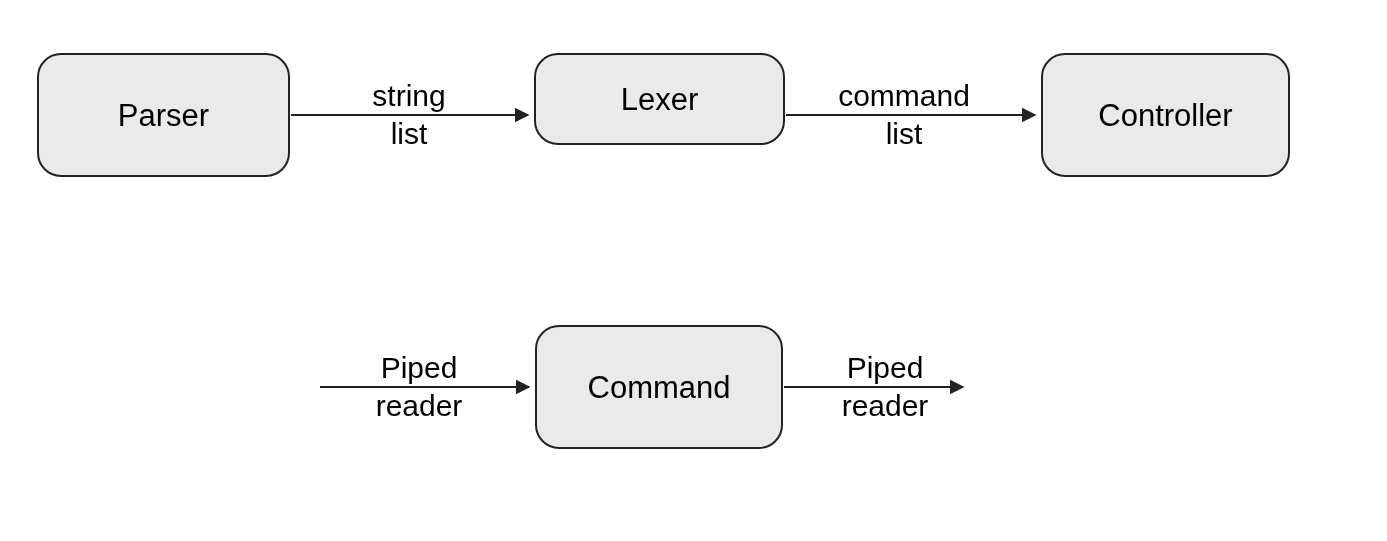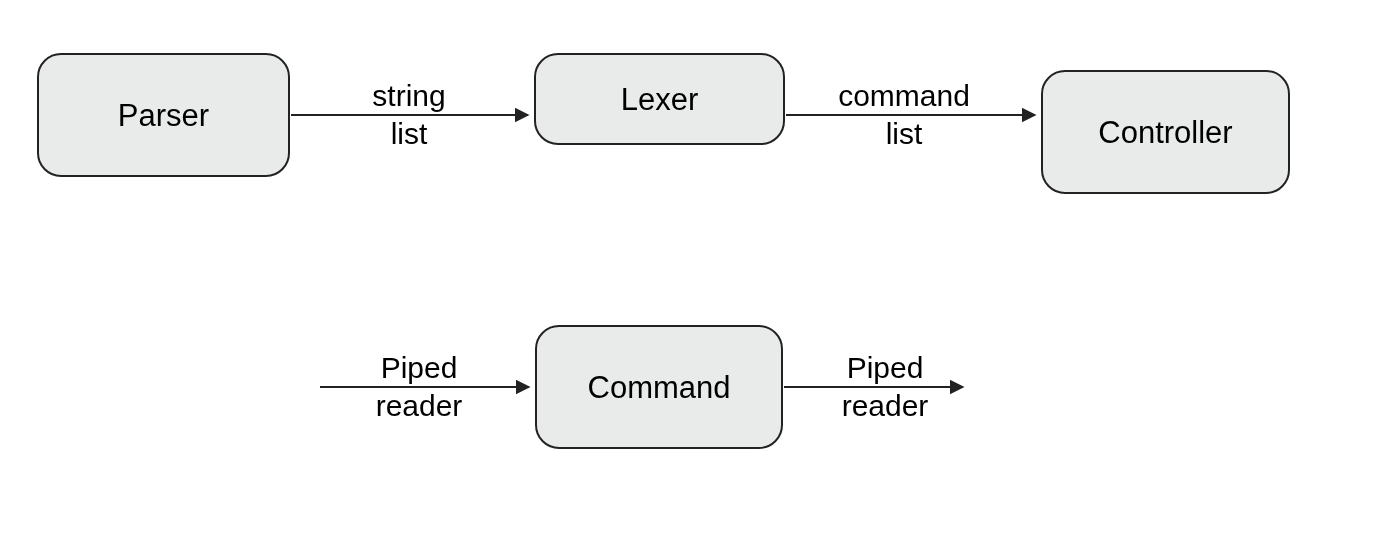--- a/index.html
+++ b/index.html
@@ -40,21 +40,21 @@
     align-items: center;
     justify-content: center;
   }
   .node-label {
     font-size: 31px;
     line-height: 1;
     white-space: nowrap;
   }
   .node-parser     { left: 37px;   top: 53px;  width: 253px; height: 124px; }
   .node-lexer      { left: 534px;  top: 53px;  width: 251px; height: 92px; }
-  .node-controller { left: 1041px; top: 70px;  width: 249px; height: 124px; }
+  .node-controller { left: 1041px; top: 53px;  width: 249px; height: 124px; }
   .node-command    { left: 535px;  top: 325px; width: 248px; height: 124px; }
   .edge-label {
     position: absolute;
     transform: translate(-50%, -50%);
     text-align: center;
     font-size: 30px;
     line-height: 38px;
     white-space: nowrap;
   }
   .edge-label span { display: block; margin-left: 14px; }

